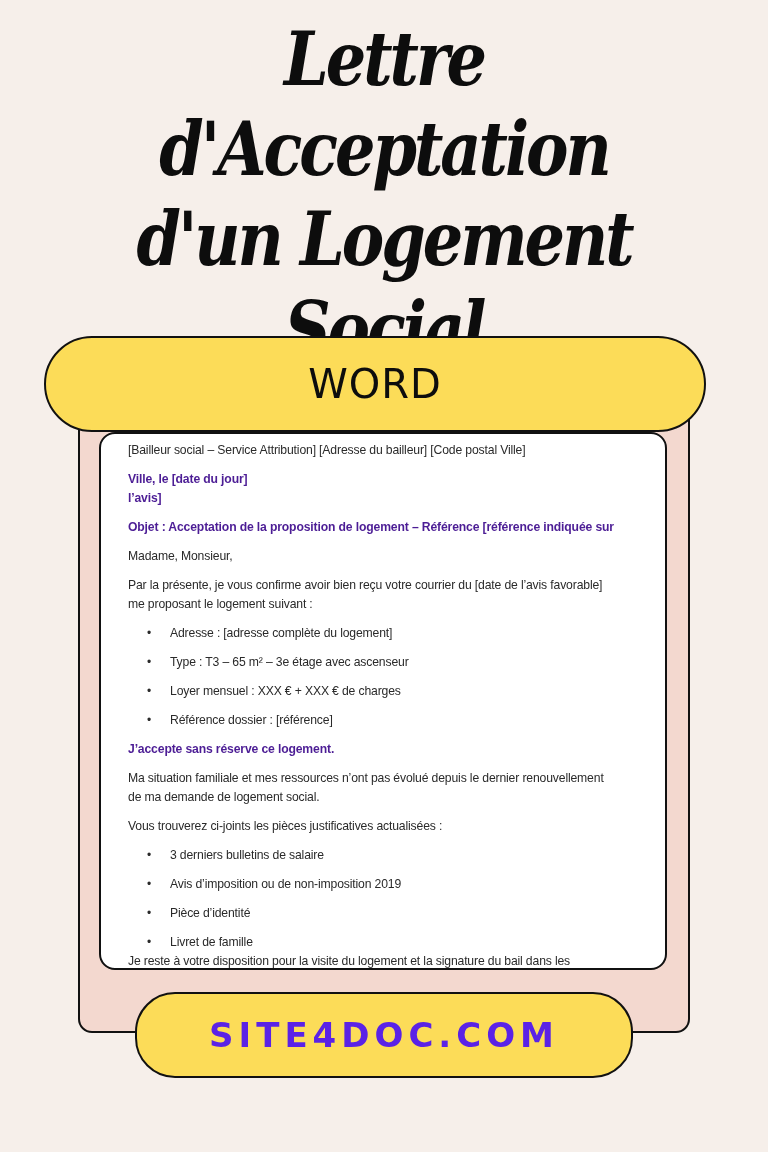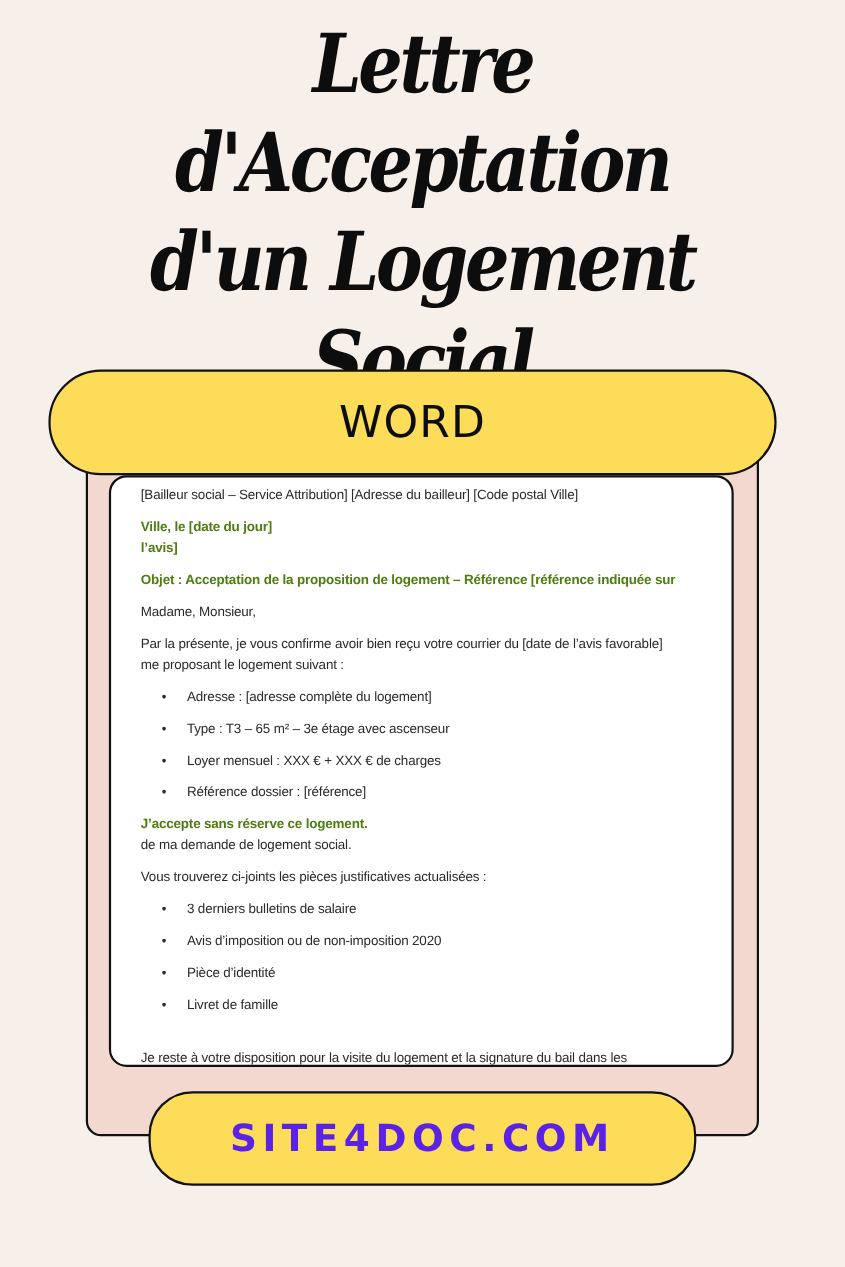--- a/index.html
+++ b/index.html
@@ -82,21 +82,21 @@
     .doc-inner {
       position: absolute;
       left: 27px;
       top: 7px;
       right: 18px;
     }
     .doc p {
       margin: 0;
       line-height: 19px;
     }
-    .doc .b { font-weight: bold; color: #4d7c0f; }
+    .doc .b { font-weight: bold; color: #4c1d95; }
     .doc .gap { margin-top: 10px; }
     .doc ul {
       list-style: none;
       margin: 0;
       padding: 0;
     }
     .doc li {
       position: relative;
       padding-left: 42px;
       line-height: 19px;
@@ -174,30 +174,31 @@
       <li>
         <span class="bullet">•</span>
         <span>Loyer mensuel : XXX € + XXX € de charges</span>
       </li>
       <li>
         <span class="bullet">•</span>
         <span>Référence dossier : [référence]</span>
       </li>
     </ul>
     <p class="b gap">J’accepte sans réserve ce logement.</p>
+    <p class="gap">Ma situation familiale et mes ressources n’ont pas évolué depuis le dernier renouvellement</p>
     <p>de ma demande de logement social.</p>
     <p class="gap">Vous trouverez ci-joints les pièces justificatives actualisées :</p>
     <ul>
       <li>
         <span class="bullet">•</span>
         <span>3 derniers bulletins de salaire</span>
       </li>
       <li>
         <span class="bullet">•</span>
-        <span>Avis d’imposition ou de non-imposition 2020</span>
+        <span>Avis d’imposition ou de non-imposition 2019</span>
       </li>
       <li>
         <span class="bullet">•</span>
         <span>Pièce d’identité</span>
       </li>
       <li>
         <span class="bullet">•</span>
         <span>Livret de famille</span>
       </li>
     </ul>

